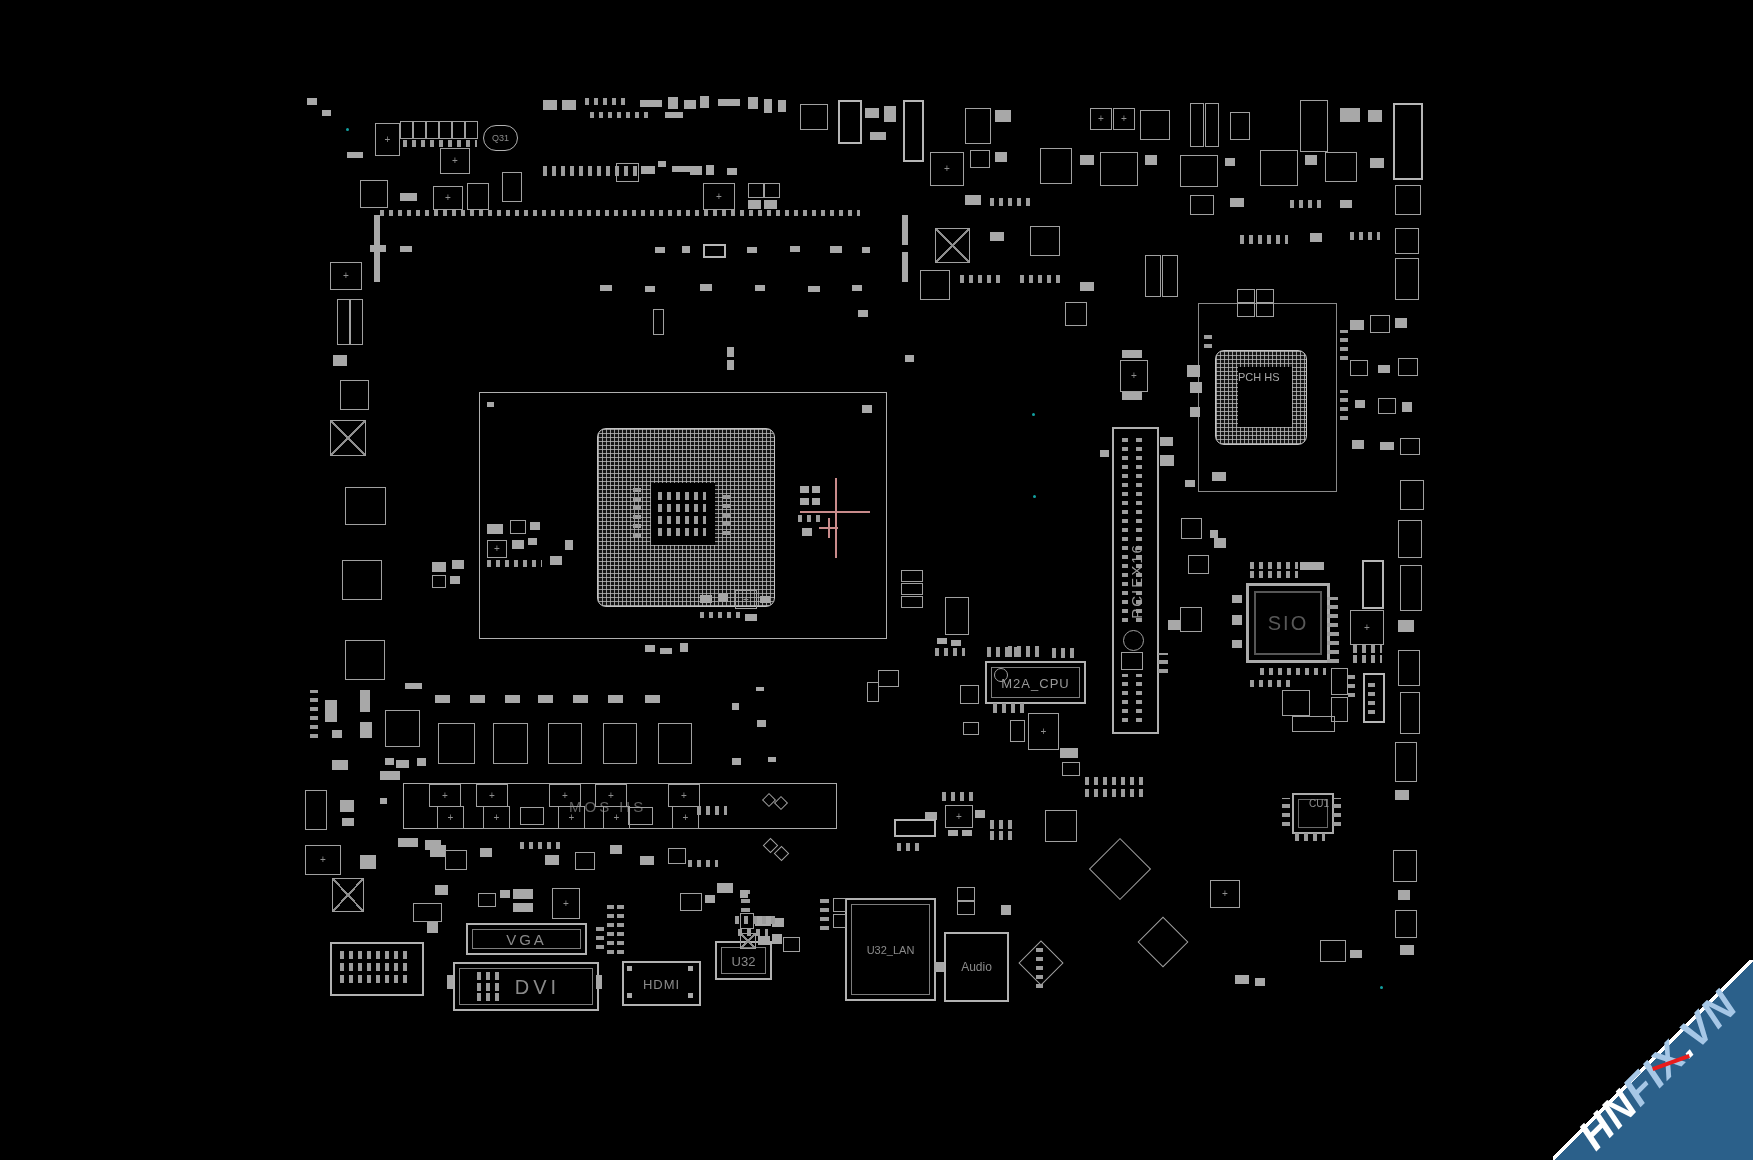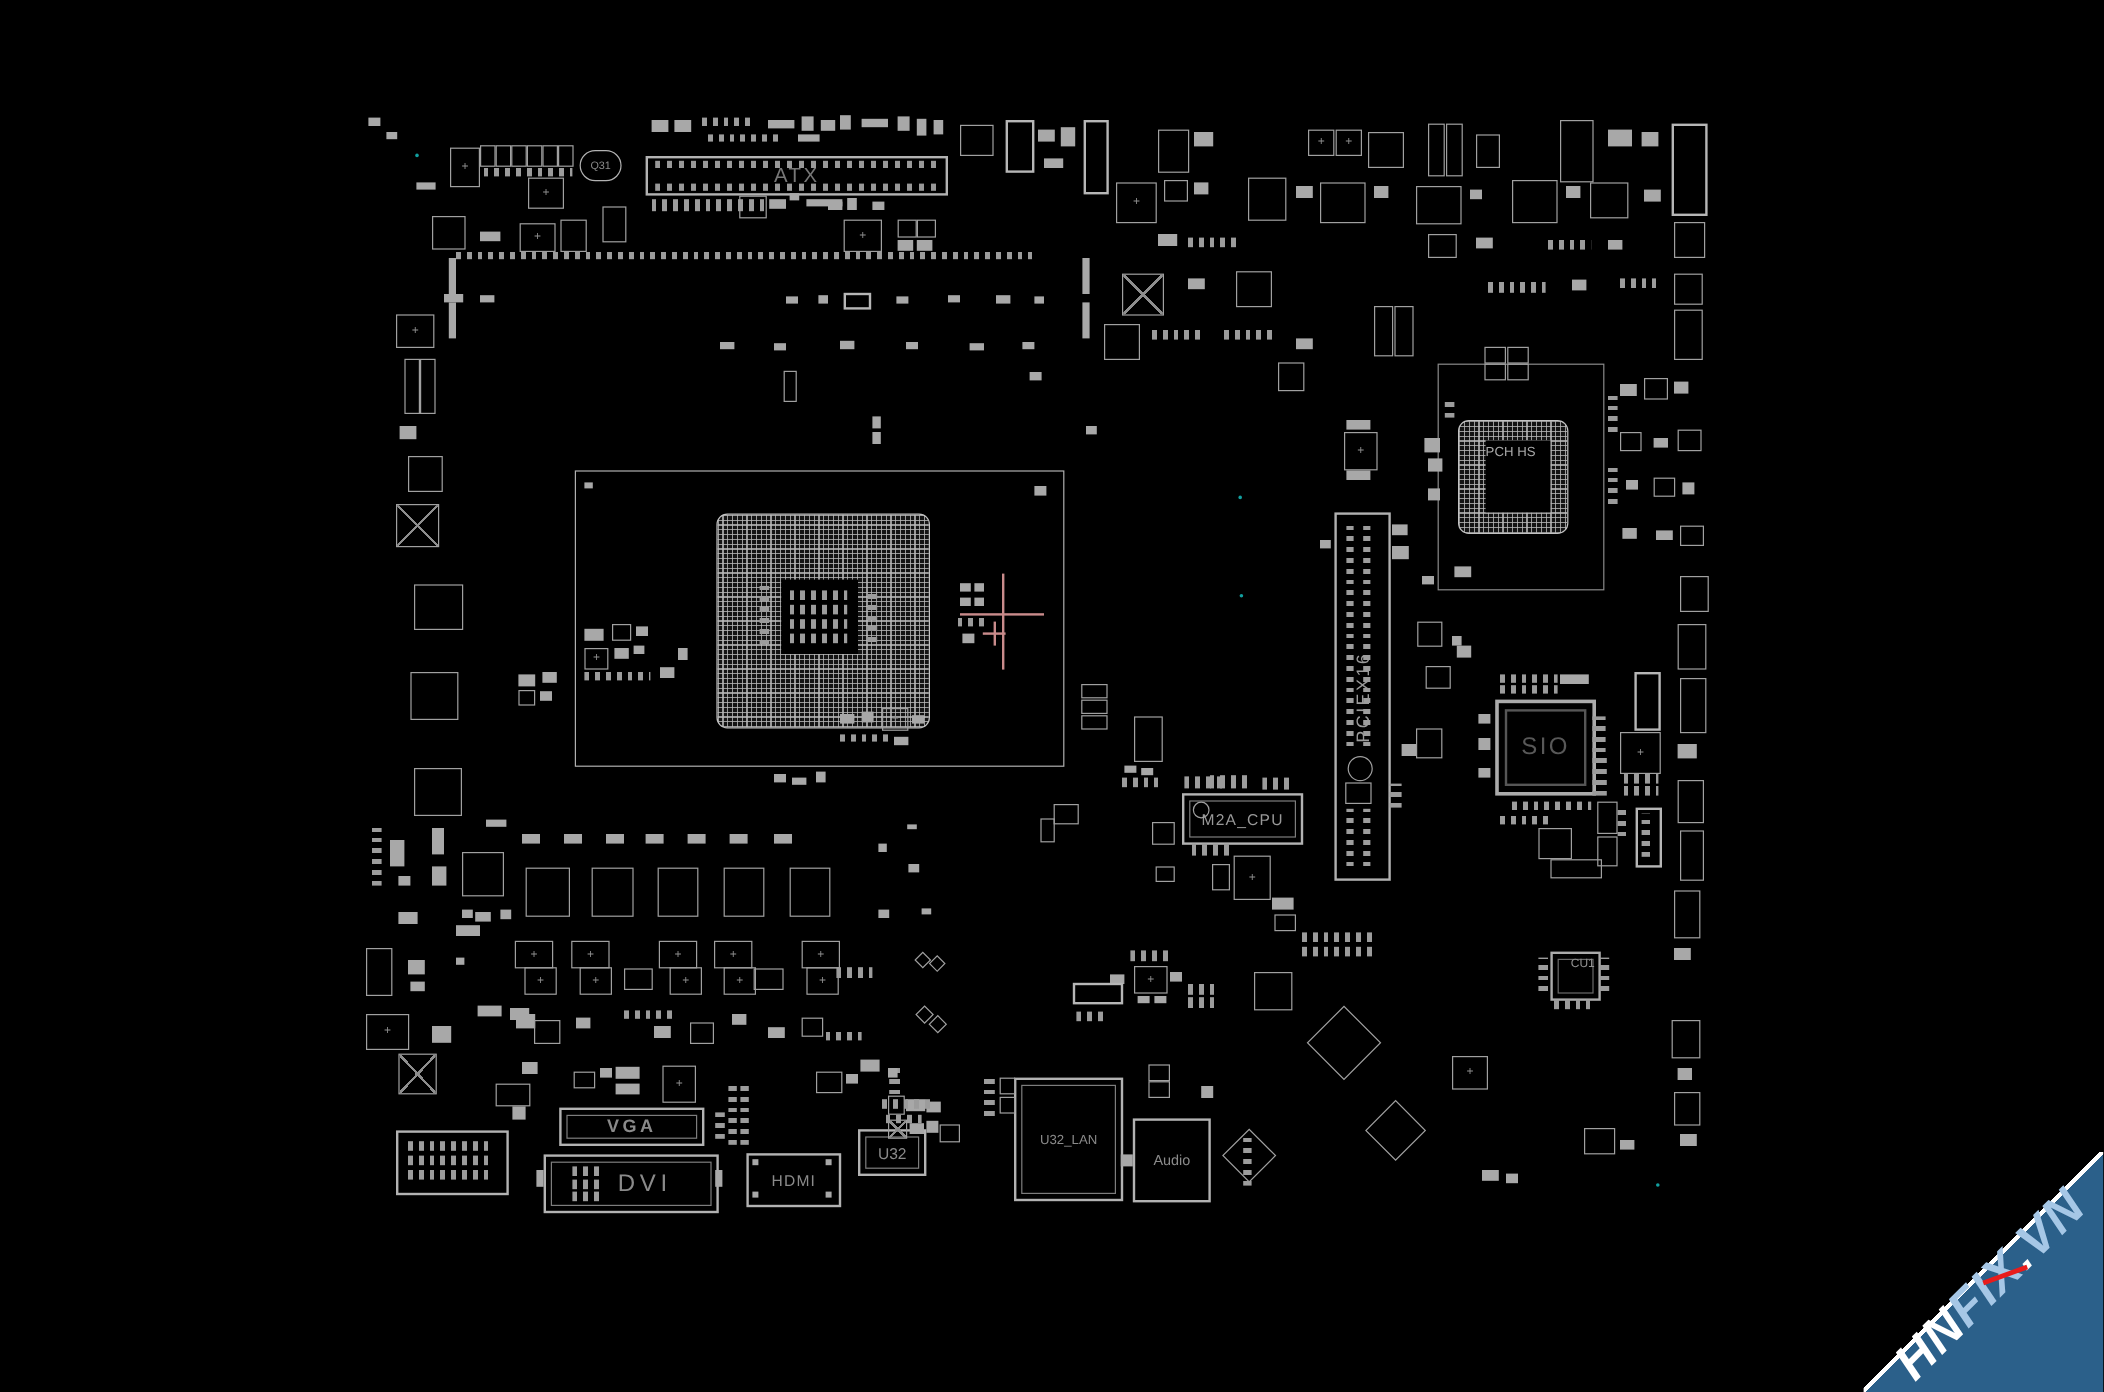--- a/index.html
+++ b/index.html
@@ -65,21 +65,21 @@
   #chip-sio{left:1246px;top:583px;width:78px;height:74px;border:3px solid #ababab;}
   #chip-sio::before{content:"";position:absolute;inset:5px;border:2px solid #565656;}
   #chip-sio .t{font-size:20px;letter-spacing:2px;color:#585858;z-index:1;}
 
   #conn-m2a{left:985px;top:661px;width:97px;height:39px;}
   #conn-m2a .t{font-size:13px;color:#989898;letter-spacing:1px;}
 
   #heatsink-mos{left:403px;top:783px;width:432px;height:44px;border:1.5px solid #ababab;}
   #heatsink-mos .t{left:165px;top:50%;transform:translateY(-50%);font-size:15px;letter-spacing:3px;color:#606060;}
 
-  #conn-vga{left:466px;top:923px;width:117px;height:28px;font-weight:bold;}
+  #conn-vga{left:466px;top:923px;width:117px;height:28px;}
   #conn-vga .t{font-size:15px;letter-spacing:3px;}
   #conn-dvi{left:453px;top:962px;width:142px;height:45px;}
   #conn-dvi .t{left:58%;font-size:20px;letter-spacing:4px;}
   #conn-hdmi{left:622px;top:961px;width:75px;height:41px;}
   #conn-hdmi .t{font-size:13px;letter-spacing:1px;}
   #conn-u32{left:715px;top:941px;width:53px;height:35px;}
   #conn-u32 .t{font-size:13px;}
   #conn-u32lan{left:845px;top:898px;width:87px;height:99px;}
   #conn-u32lan .t{top:44%;font-size:11px;}
   #conn-audio{left:944px;top:932px;width:61px;height:66px;}
@@ -104,23 +104,20 @@
 </style>
 </head>
 <body>
 
 <div id="screen">
 
   <div id="comp-q31" class="box ctr">
     <span class="t">Q31</span>
   </div>
 
-  <div id="conn-atx" class="box">
-    <span class="t" style="left:50%;top:50%;transform:translate(-50%,-50%);">ATX</span>
-  </div>
 
 
   <div id="cpu-outline" class="abs"></div>
 
   <div id="slot-pciex16" class="box">
     <span class="t">PCIEX16</span>
   </div>
 
   <div id="chip-pch-box" class="abs"></div>
   <div id="chip-pch" class="abs c-g"></div>
@@ -129,20 +126,23 @@
   </div>
 
   <div id="chip-sio" class="box ctr">
     <span class="t">SIO</span>
   </div>
 
   <div id="conn-m2a" class="box dbl ctr">
     <span class="t">M2A_CPU</span>
   </div>
 
+  <div id="heatsink-mos" class="abs" style="border:1.5px solid #ababab;">
+    <span class="t" style="position:absolute;left:165px;top:50%;transform:translateY(-50%);font-size:15px;letter-spacing:3px;color:#606060;">MOS HS</span>
+  </div>
 
   <div id="conn-vga" class="box dbl ctr">
     <span class="t">VGA</span>
   </div>
   <div id="conn-dvi" class="box dbl">
     <span class="t" style="top:50%;transform:translate(-50%,-50%);">DVI</span>
   </div>
   <div id="conn-hdmi" class="box ctr">
     <span class="t">HDMI</span>
   </div>

